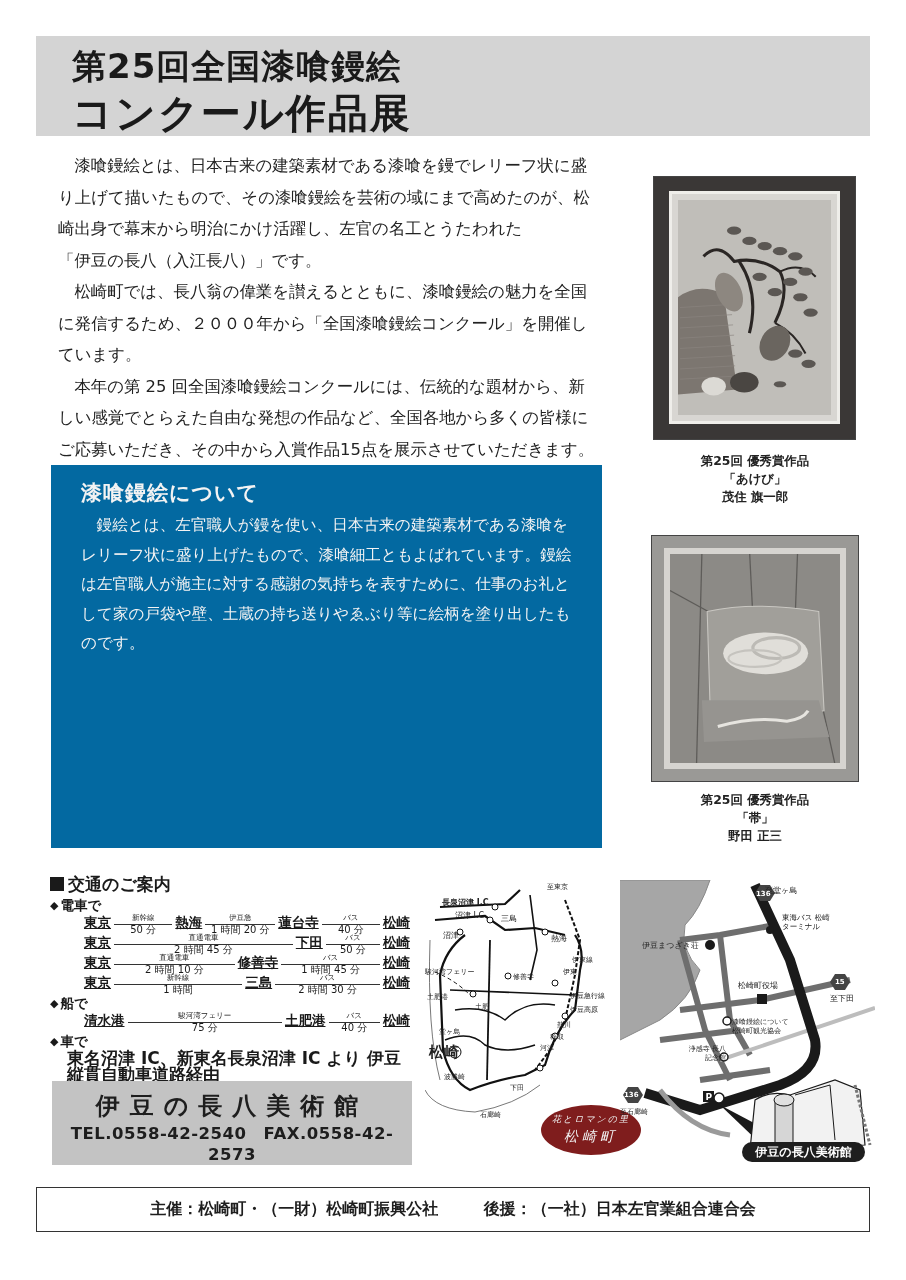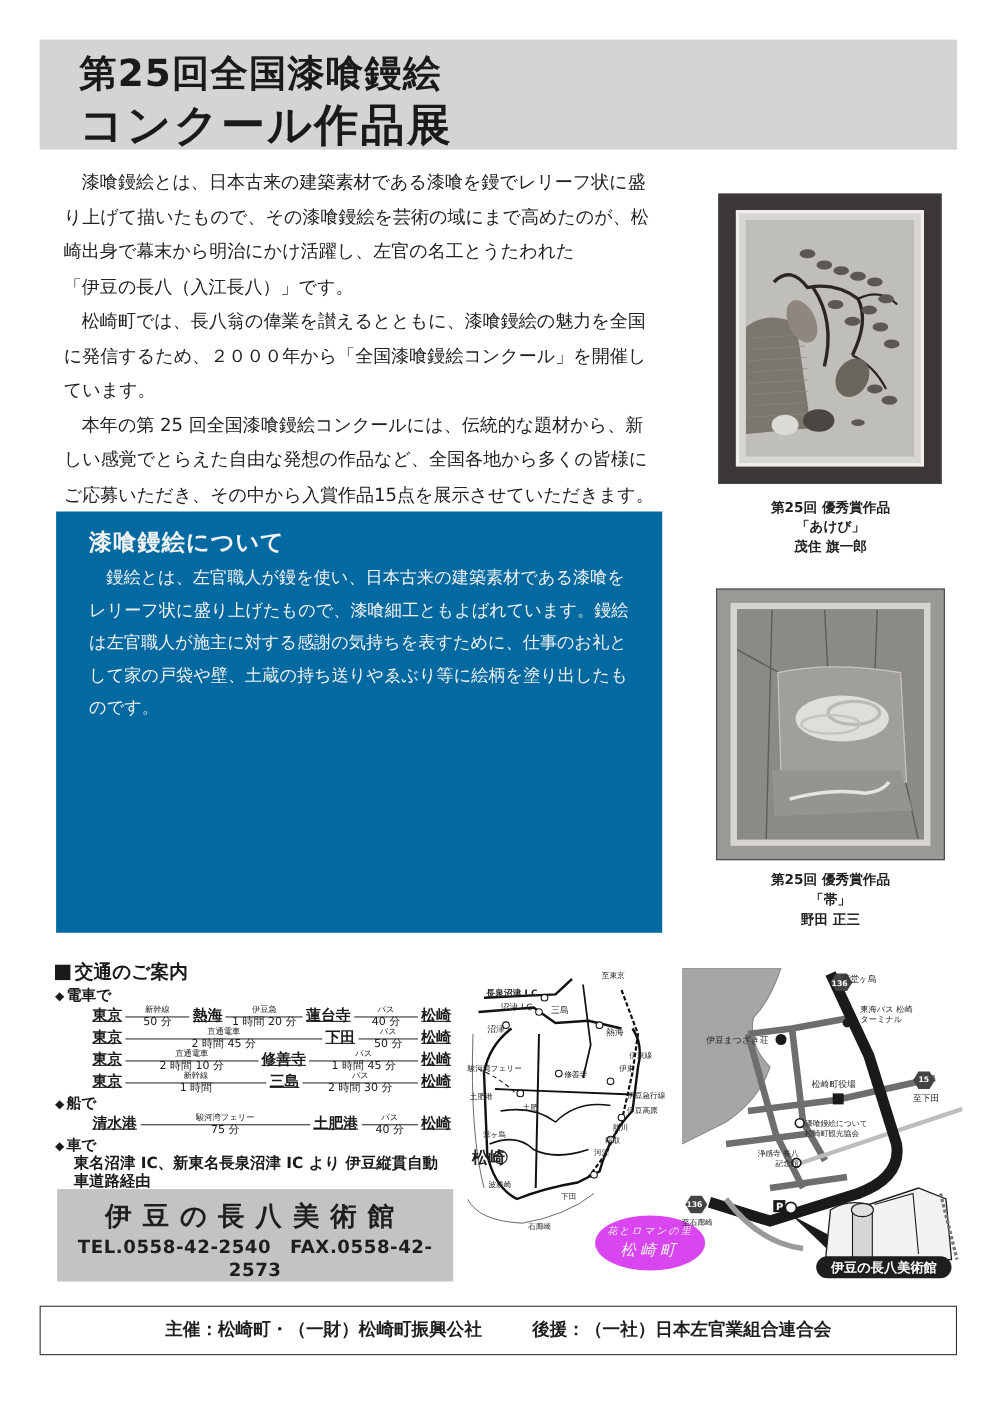--- a/index.html
+++ b/index.html
@@ -35,32 +35,32 @@
     .access-title { font-size: 17px; font-weight: bold; line-height: 24px; display: flex; align-items: center; gap: 4px; }
     .access-title .sq { width: 14px; height: 14px; background: #1a1a1a; display: inline-block; }
     .sub-h { font-size: 13.5px; font-weight: bold; line-height: 17px; margin-top: 1px; display: flex; align-items: center; gap: 2px; }
     .sub-h .dia { font-size: 11px; }
     .route { position: relative; display: flex; align-items: flex-start; height: 20px; margin-left: 34px; font-size: 13.5px; font-weight: bold; text-decoration: underline; }
     .route .st { white-space: nowrap; }
     .route .seg { position: relative; flex: 1; height: 20px; margin: 0 3px; }
     .route .seg::before { content: ""; position: absolute; left: 0; right: 0; top: 10px; border-top: 1px solid #333; }
     .route .seg .top { position: absolute; left: 0; right: 0; top: -1px; text-align: center; font-size: 7.5px; font-weight: normal; line-height: 9px; }
     .route .seg .bot { position: absolute; left: 0; right: 0; top: 11px; text-align: center; font-size: 10px; font-weight: normal; line-height: 9px; }
-    .car-text { margin-left: 17px; font-size: 14px; font-weight: bold; line-height: 16px; }
+    .car-text { margin-left: 17px; font-size: 17px; font-weight: bold; line-height: 16px; }
 
     .museum-box { position: absolute; left: 52px; top: 1081px; width: 360px; height: 84px; background: #c3c3c3; text-align: center; }
     .museum-name { font-size: 24px; font-weight: bold; letter-spacing: 10px; margin-top: 10px; line-height: 30px; color: #1e1e1e; }
     .museum-addr { font-size: 11px; margin-top: 4px; color: #222; }
     .museum-tel { font-size: 16.5px; font-weight: bold; letter-spacing: 0.5px; margin-top: 2px; color: #1e1e1e; }
 
     .map-left { position: absolute; left: 425px; top: 880px; width: 190px; height: 245px; }
     .map-right { position: absolute; left: 620px; top: 880px; width: 255px; height: 285px; }
     .maplabel { position: absolute; font-size: 7px; white-space: nowrap; color: #222; }
 
-    .oval { position: absolute; left: 541px; top: 1105px; width: 100px; height: 50px; border-radius: 50%; background: #d946ef; color: #f0f0f0; text-align: center; font-family: "DejaVu Serif", "Liberation Serif", serif; font-style: italic; }
+    .oval { position: absolute; left: 541px; top: 1105px; width: 100px; height: 50px; border-radius: 50%; background: #7f1d1d; color: #f0f0f0; text-align: center; font-family: "DejaVu Serif", "Liberation Serif", serif; font-style: italic; }
     .oval .l1 { font-size: 9px; margin-top: 8px; letter-spacing: 2px; }
     .oval .l2 { font-size: 14px; letter-spacing: 4px; margin-top: 2px; }
 
     .museum-tag { position: absolute; left: 742px; top: 1142px; width: 123px; height: 20px; border-radius: 10px; background: #1e1e1e; color: #fff; font-size: 12px; font-weight: bold; text-align: center; line-height: 20px; }
 
     .footer { position: absolute; left: 36px; top: 1187px; width: 834px; height: 45px; border: 1.5px solid #333; text-align: center; font-size: 16px; font-weight: bold; line-height: 42px; color: #1e1e1e; }
     .footer span + span { margin-left: 40px; }
   </style>
 </head>
 <body>

